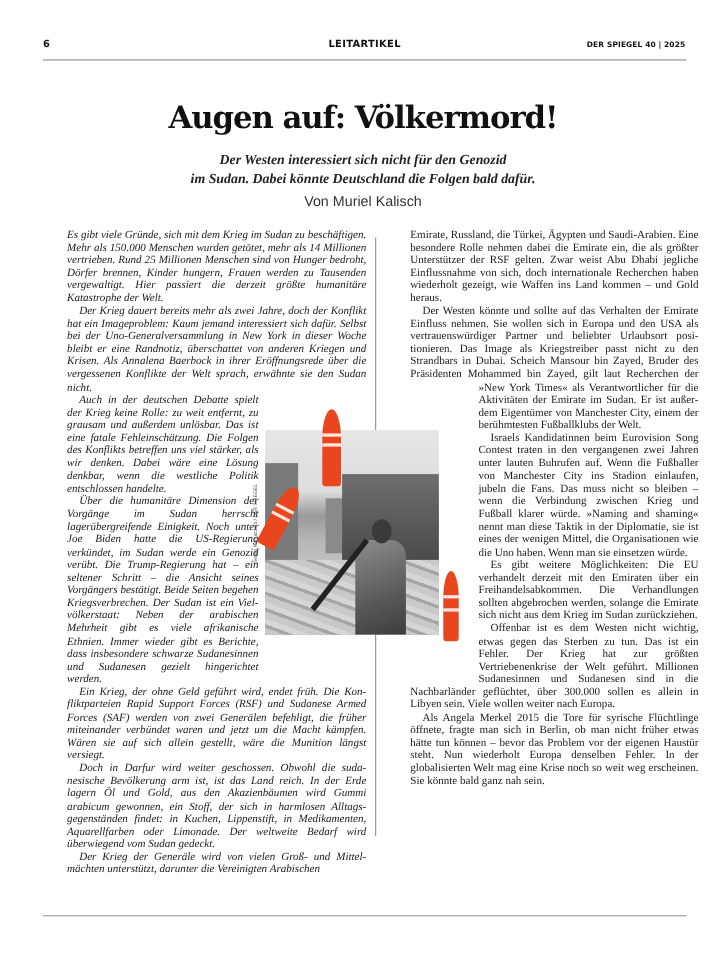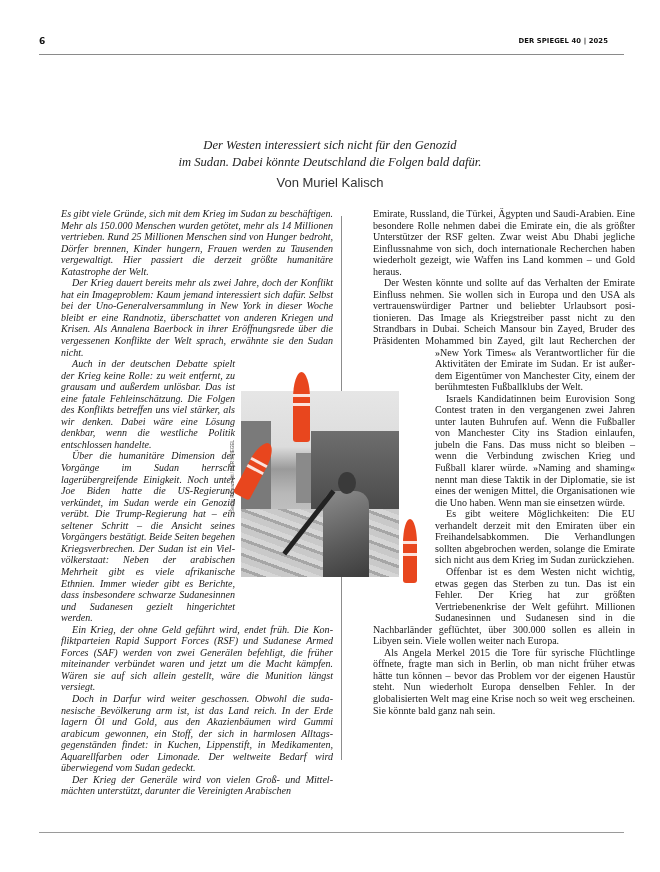--- a/index.html
+++ b/index.html
@@ -4,29 +4,29 @@
   <style>
     html, body { margin: 0; padding: 0; background: #ffffff; }
     body { width: 660px; height: 872px; position: relative; overflow: hidden; color: #1a1a1a; }
     .page { position: absolute; left: 0; top: 0; width: 660px; height: 872px; }
 
     
     .hdr { position: absolute; left: 39px; right: 36px; top: 36px; height: 14px;
       font-family: "DejaVu Sans", sans-serif; font-weight: bold; font-size: 8.5px; color: #111; }
     .hdr .num { position: absolute; left: 0; top: 0; font-size: 9px; }
     .hdr .sec { position: absolute; left: 0; right: 0; top: 0; text-align: center; letter-spacing: 0.3px; font-size: 9px; }
-    .hdr .mag { position: absolute; right: 16px; top: 0; font-size: 6.8px; letter-spacing: 0.1px; padding-top: 1px; }
+    .hdr .mag { position: absolute; right: 1px; top: 0; font-size: 6.8px; letter-spacing: 0.1px; padding-top: 1px; }
     .rule-top { position: absolute; left: 39px; right: 36px; top: 54px; height: 1px; background: #8a8a8a; }
     .rule-bottom { position: absolute; left: 39px; right: 36px; top: 832px; height: 1px; background: #9a9a9a; }
 
     
     .headline { position: absolute; left: 0; right: 0; top: 90px; text-align: center;
       font-family: "DejaVu Serif", serif; font-weight: bold; font-size: 28px; letter-spacing: -1px; color: #111; }
     .dek { position: absolute; left: 0; right: 0; top: 137px; text-align: center;
-      font-family: "Liberation Serif", serif; font-style: italic; font-size: 12.6px; line-height: 16.5px; color: #222; }
+      font-family: "Liberation Serif", serif; font-style: italic; font-size: 12.6px; line-height: 16.5px; color: #222; font-weight: bold; }
     .byline { position: absolute; left: 0; right: 0; top: 175px; text-align: center;
       font-family: "Liberation Sans", sans-serif; font-size: 13px; color: #333; }
 
     
     .col { position: absolute; top: 208px; font-family: "Liberation Serif", serif; font-size: 10.05px; line-height: 11.55px; color: #1a1a1a; text-align: justify; hyphens: manual; }
     .col-left { left: 61px; width: 272px; font-style: italic; }
     .col-right { left: 349px; width: 262px; margin-left: 24px; }
     .col p { margin: 0; }
     .col p.indent { text-indent: 11px; }
     .col-divider { position: absolute; left: 341px; top: 216px; width: 1px; height: 544px; background: #8c8c8c; }
@@ -56,24 +56,26 @@
 
     .end-mark { display: inline-block; float: right; font-family: "DejaVu Sans", sans-serif; font-weight: bold; font-size: 9px; line-height: 11px; }
   </style>
 </head>
 <body>
 
 <div class="page">
 
   <div class="hdr">
     <span class="num">6</span>
+    <span class="sec">LEITARTIKEL</span>
     <span class="mag">DER SPIEGEL  40 | 2025</span>
   </div>
   <div class="rule-top"></div>
 
+  <h1 class="headline" style="margin:0">Augen auf: Völkermord!</h1>
   <div class="dek">
     <div>Der Westen interessiert sich nicht für den Genozid</div>
     <div>im Sudan. Dabei könnte Deutschland die Folgen bald dafür.</div>
   </div>
   <div class="byline">Von Muriel Kalisch</div>
 
   <div class="col col-left">
     <div style="float:right; width:0; height:150px;"></div>
     <div style="float:right; clear:right; width:98px; height:260px;"></div>
     <p>Es gibt viele Gründe, sich mit dem Krieg im Sudan zu be­schäftigen. Mehr als 150.000 Menschen wurden getötet, mehr als 14 Millionen vertrieben. Rund 25 Millionen Menschen sind von Hunger bedroht, Dörfer brennen, Kinder hungern, Frau­en werden zu Tausenden vergewaltigt. Hier passiert die derzeit größte humanitäre Katastrophe der Welt.</p>

